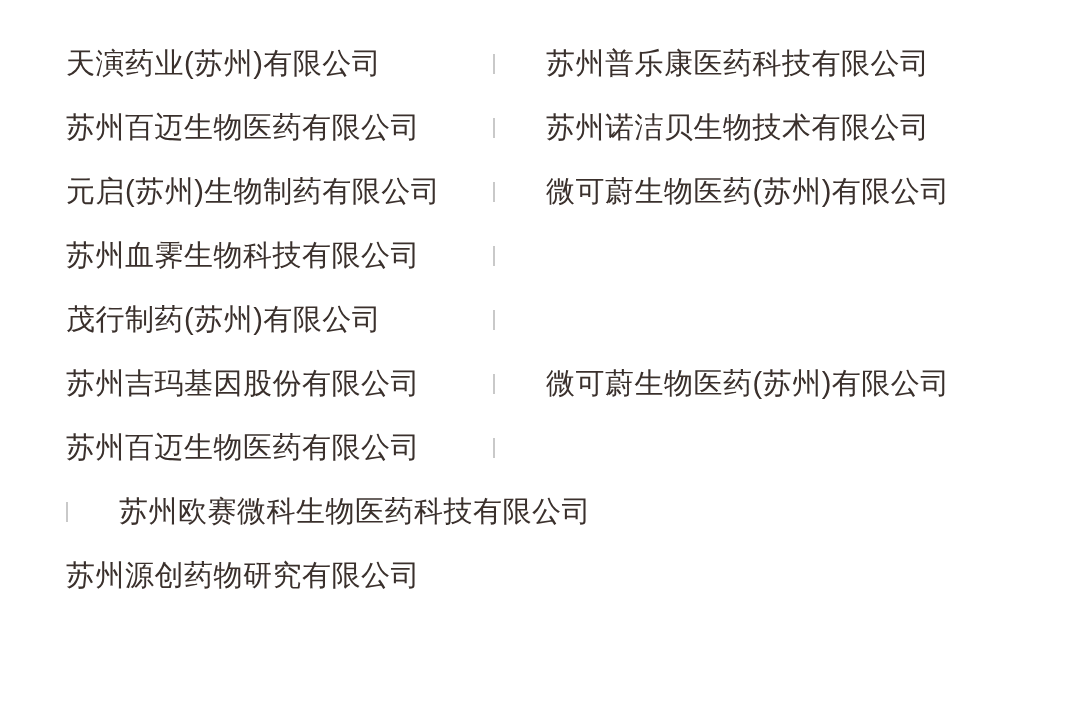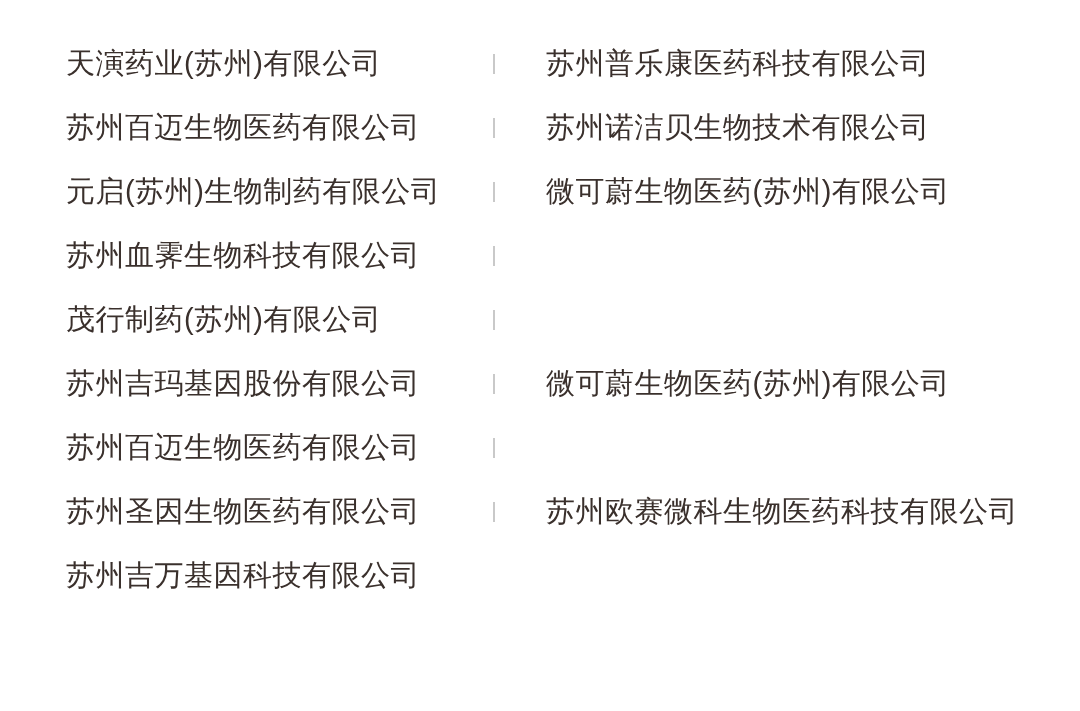--- a/index.html
+++ b/index.html
@@ -71,22 +71,21 @@
     <div class="company-row">
       <span class="company-name left-col">苏州吉玛基因股份有限公司</span>
       <span class="divider-tick"></span>
       <span class="company-name right-col">微可蔚生物医药(苏州)有限公司</span>
     </div>
     <div class="company-row">
       <span class="company-name left-col">苏州百迈生物医药有限公司</span>
       <span class="divider-tick"></span>
     </div>
     <div class="company-row">
-      <span class="company-name left-col">苏州圣因生物医药有限公司</span>
       <span class="divider-tick"></span>
       <span class="company-name right-col">苏州欧赛微科生物医药科技有限公司</span>
     </div>
     <div class="company-row">
-      <span class="company-name left-col">苏州吉万基因科技有限公司</span>
+      <span class="company-name left-col">苏州源创药物研究有限公司</span>
       <span class="divider-tick hidden"></span>
       <span class="company-name right-col"></span>
     </div>
   </div>
 
 </body></html>

